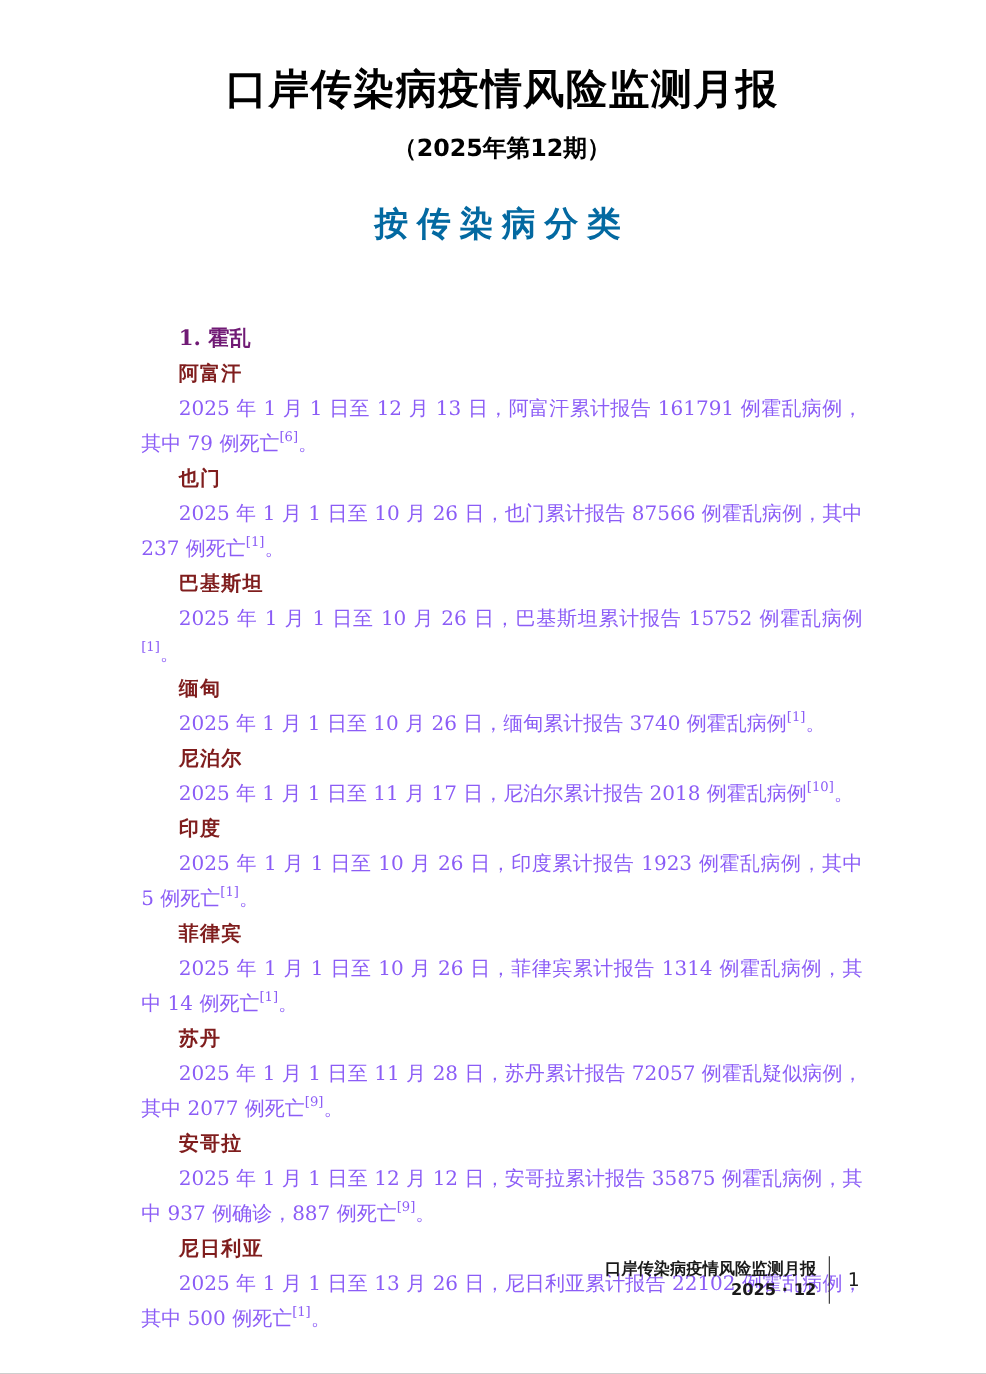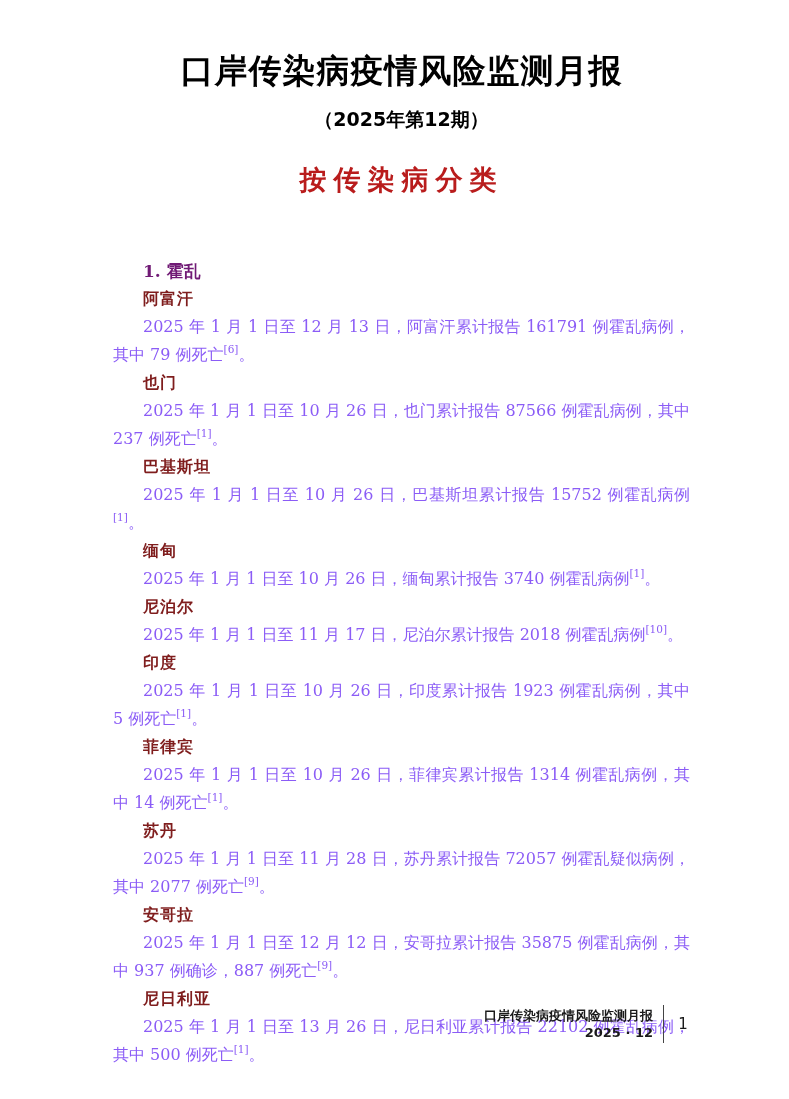--- a/index.html
+++ b/index.html
@@ -38,21 +38,21 @@
     color: #000000;
   }
   .doc-section-title {
     text-align: center;
     font-family: "DejaVu Serif", "Liberation Serif", serif;
     font-weight: bold;
     font-size: 27px;
     line-height: 34px;
     letter-spacing: 7px;
     margin-top: 32px;
-    color: #b91c1c;
+    color: #0369a1;
   }
   .body-block {
     margin-top: 60px;
     font-size: 16px;
     line-height: 28px;
   }
   .disease-heading {
     font-family: "DejaVu Serif", "Liberation Serif", serif;
     font-weight: bold;
     font-size: 17px;

